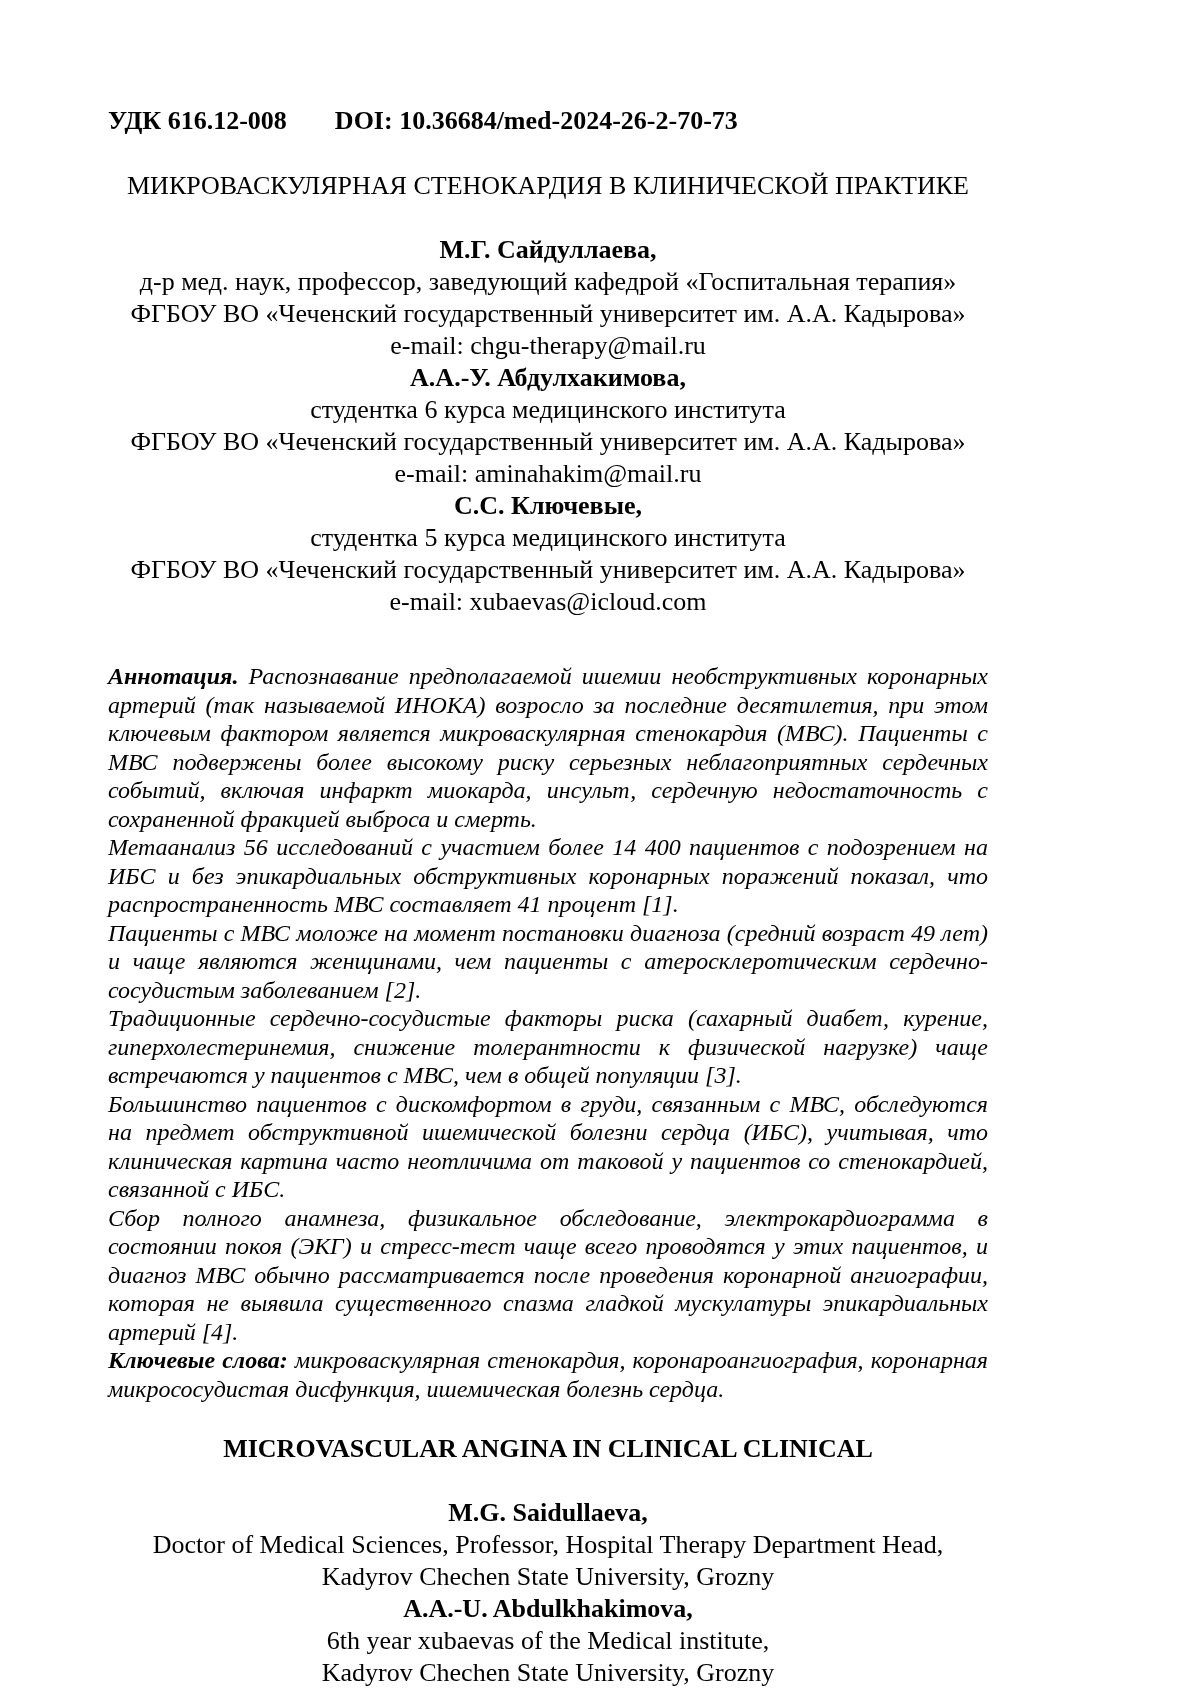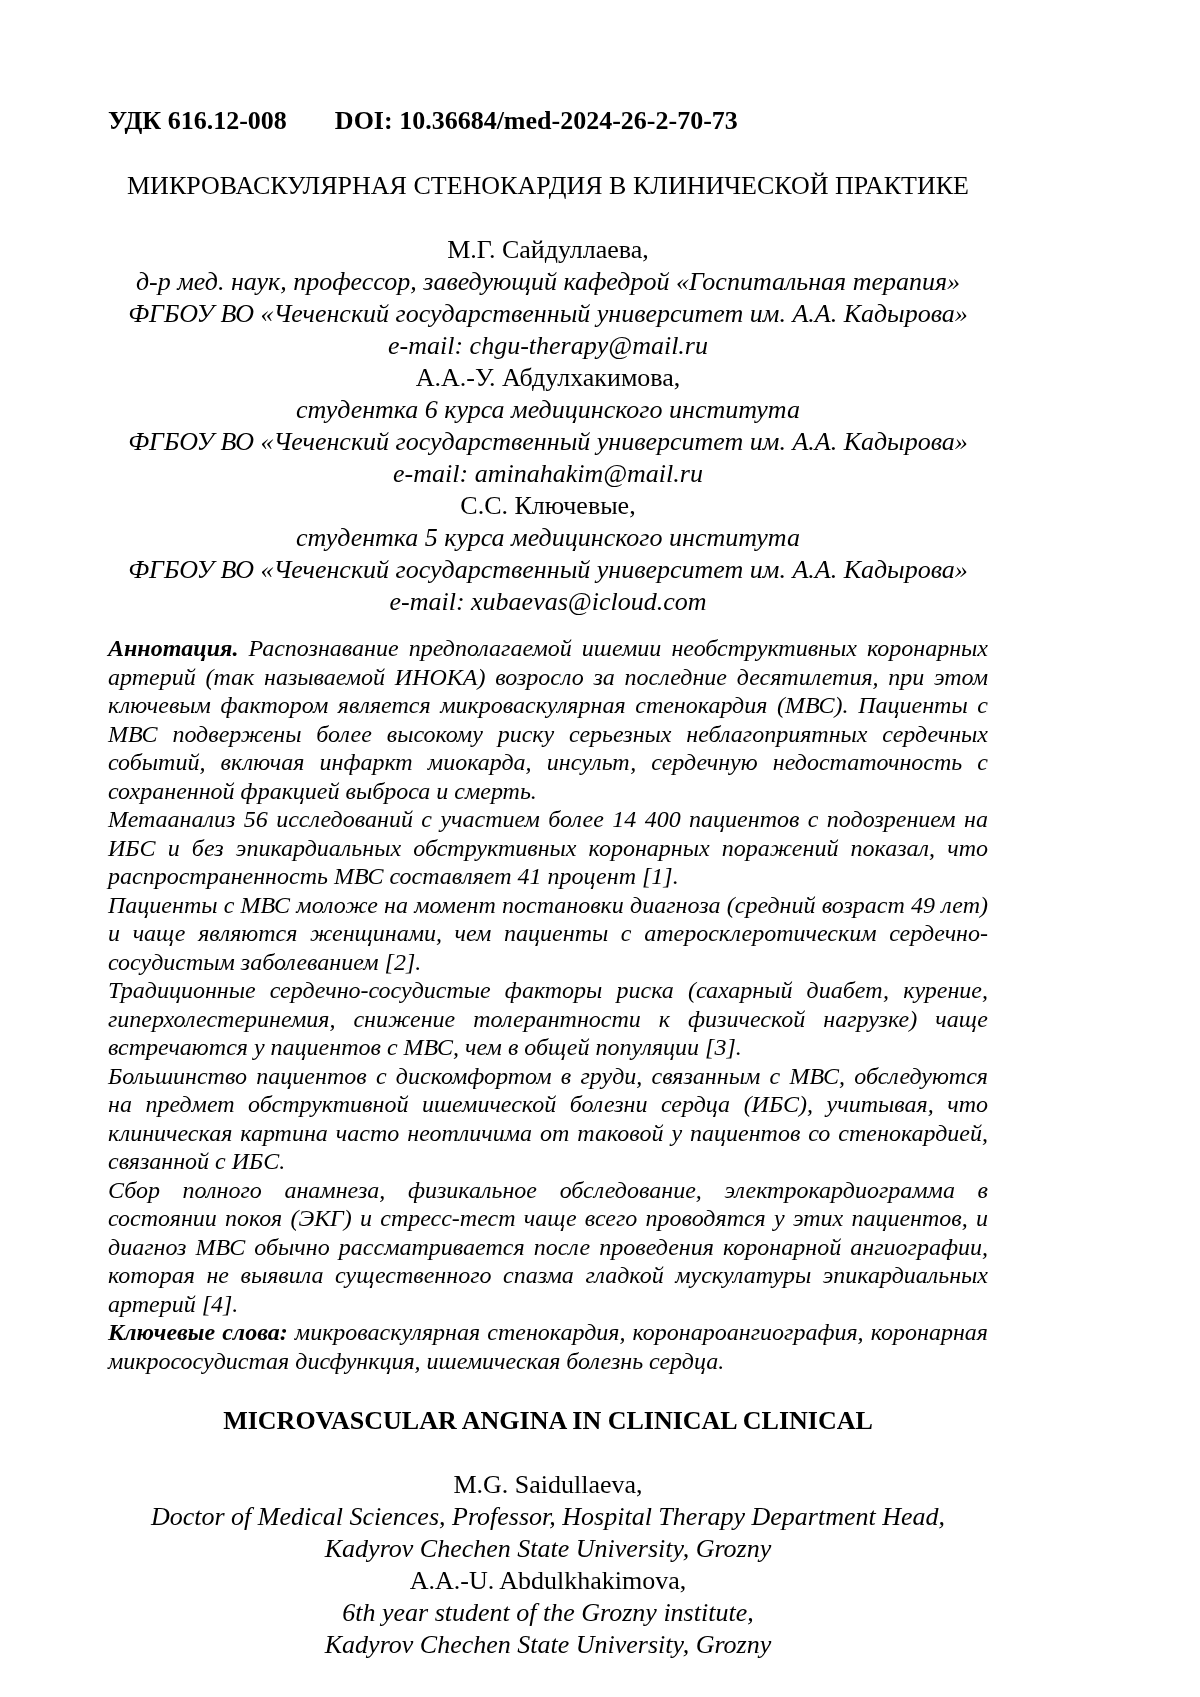--- a/index.html
+++ b/index.html
@@ -32,27 +32,26 @@
     font-weight: normal;
     line-height: 32px;
   }
   .authors-block {
     margin-top: 32px;
     text-align: center;
     font-size: 26px;
     line-height: 32px;
   }
   .author-name {
-    font-weight: normal;
+    font-weight: bold;
   }
   .it {
-    font-style: italic;
   }
   .abstract-block {
-    margin-top: 16px;
+    margin-top: 44px;
     font-size: 24px;
     line-height: 28.5px;
     font-style: italic;
     text-align: justify;
   }
   .abstract-block p {
     margin: 0;
   }
   .bi {
     font-weight: bold;
@@ -109,17 +108,17 @@
   </div>
 
   <h2 class="title-en">MICROVASCULAR ANGINA IN CLINICAL CLINICAL</h2>
 
   <div class="authors-block authors-en">
     <div class="author-name">M.G. Saidullaeva,</div>
     <div class="it">Doctor of Medical Sciences, Professor, Hospital Therapy Department Head,</div>
     <div class="it">Kadyrov Chechen State University, Grozny</div>
 
     <div class="author-name">A.A.-U. Abdulkhakimova,</div>
-    <div class="it">6th year student of the Grozny institute,</div>
+    <div class="it">6th year xubaevas of the Medical institute,</div>
     <div class="it">Kadyrov Chechen State University, Grozny</div>
   </div>
 
 </div>
 
 </body></html>

